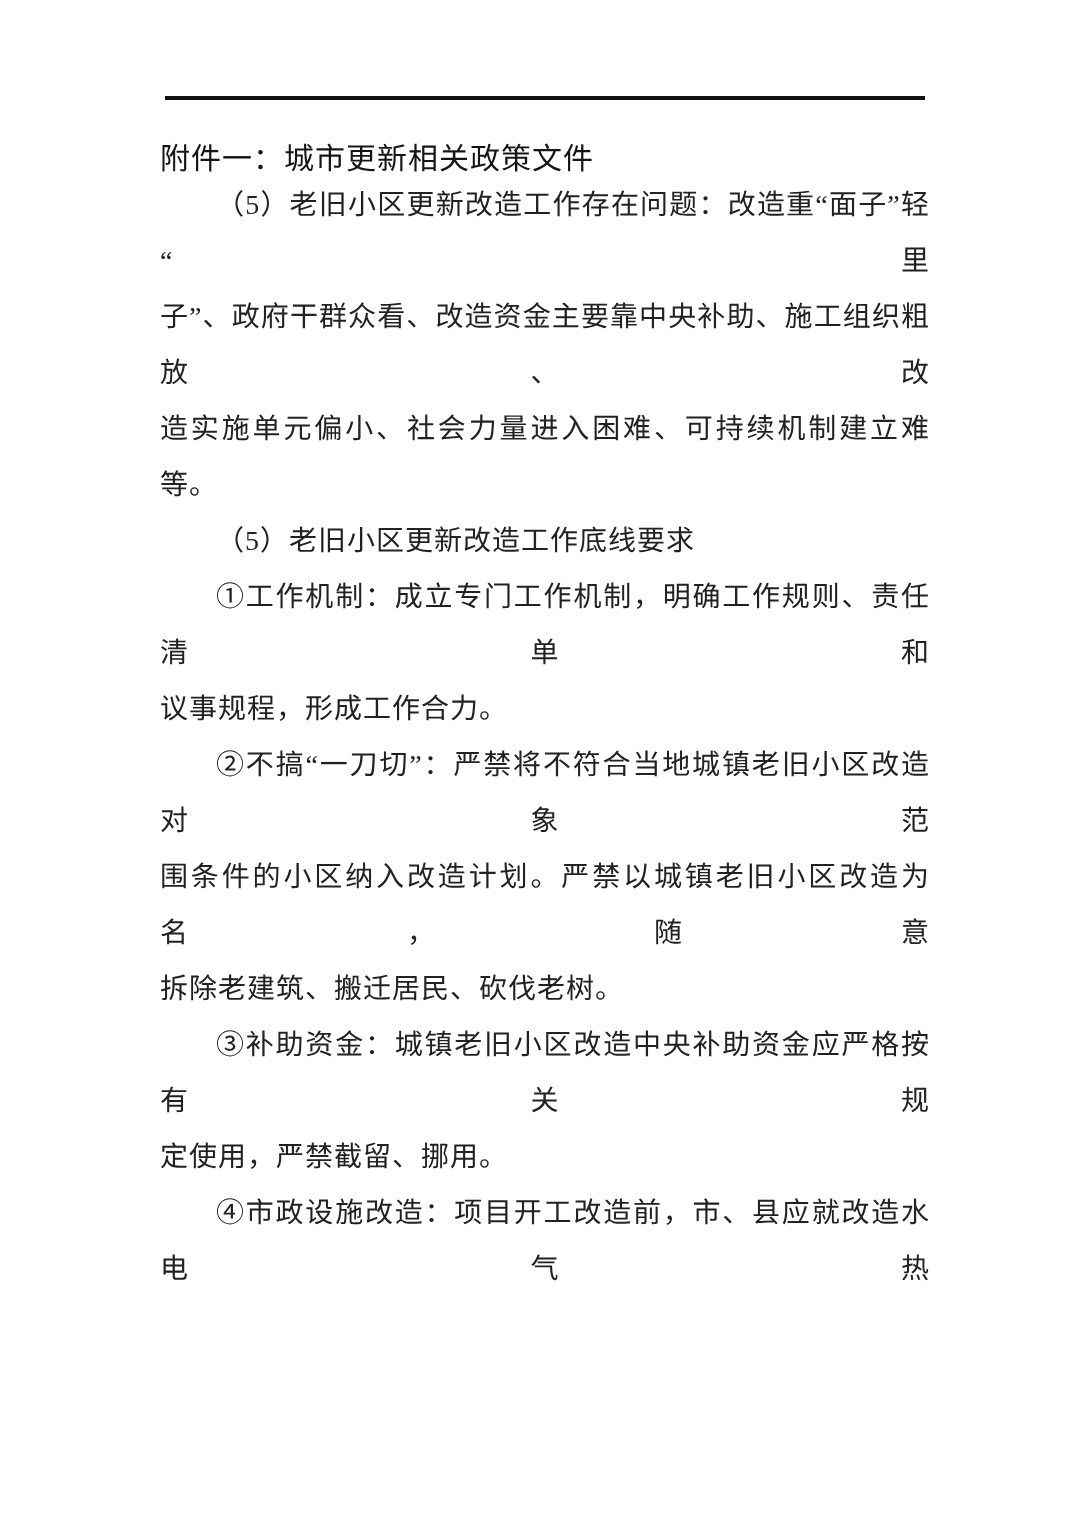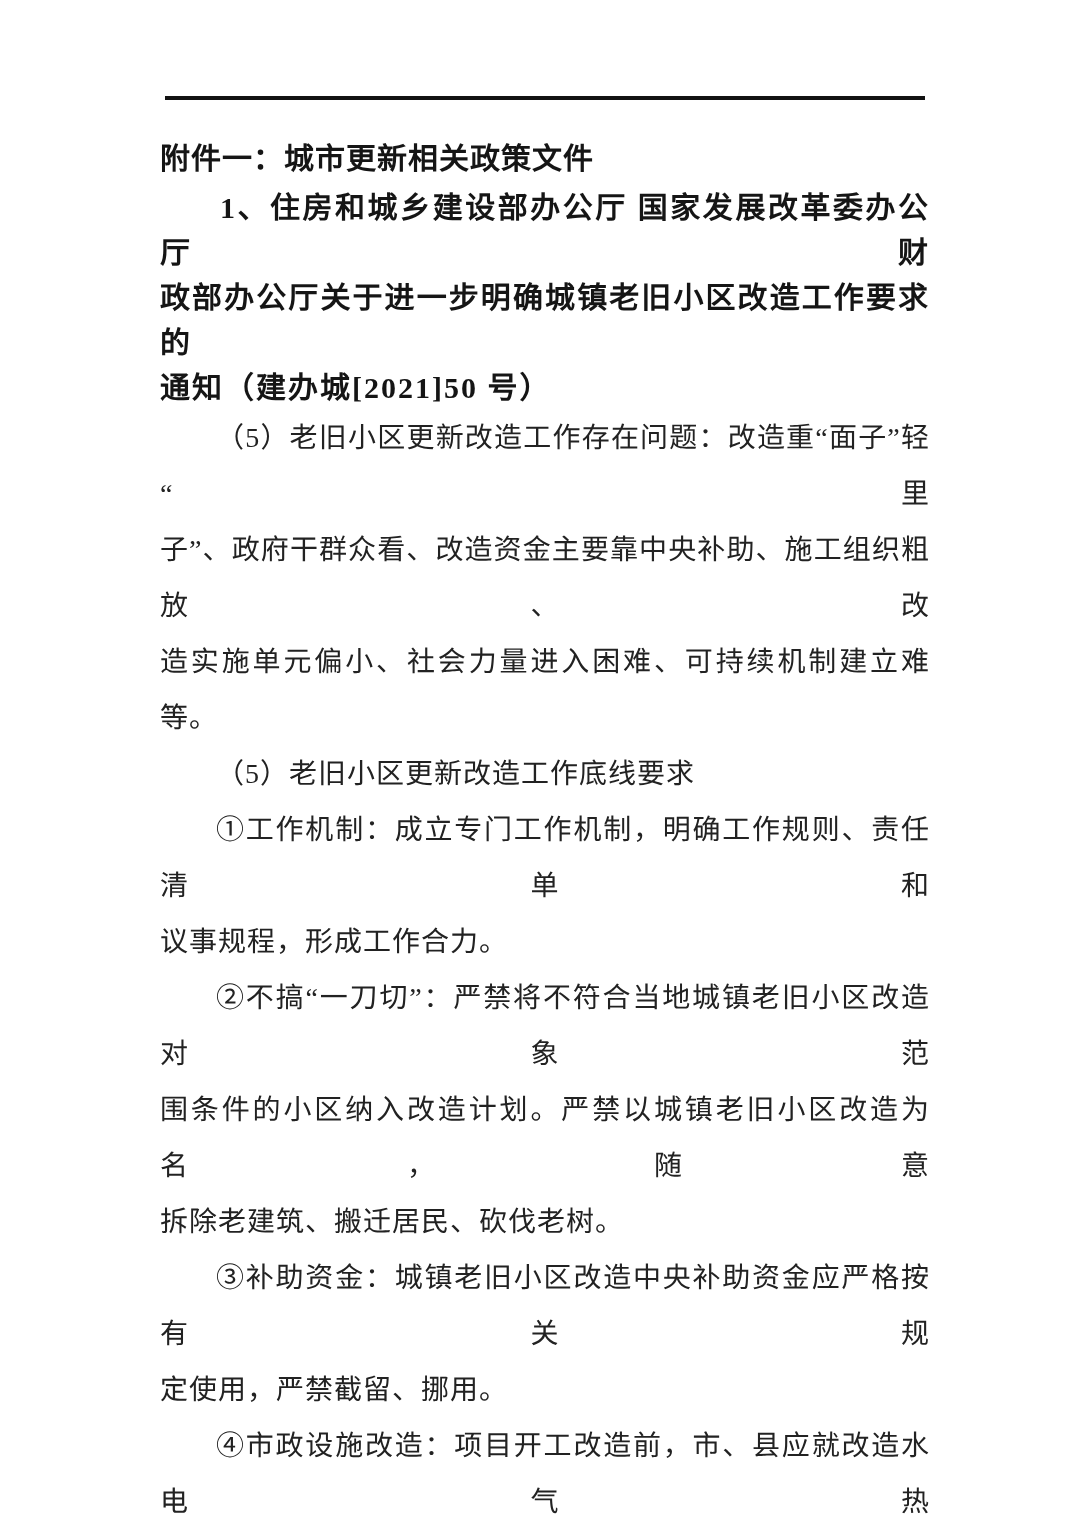--- a/index.html
+++ b/index.html
@@ -19,21 +19,21 @@
   .top-rule{
     margin-top:96px;
     height:0;
     border:none;
     border-top:4px solid #121212;
     width:760px;
   }
   .doc-title{
     margin-top:41px;
     font-family:"Liberation Sans", sans-serif;
-    font-weight:bold;
+    font-weight:normal;
     font-size:30px;
     line-height:36px;
     letter-spacing:1px;
     color:#151515;
   }
   .doc-subtitle{
     margin-top:15px;
     font-weight:bold;
     font-size:30px;
     line-height:36px;
@@ -70,25 +70,20 @@
 <body>
 
 <div class="page">
   <div class="content">
 
     <hr class="top-rule">
 
     <div class="doc-title">附件一：城市更新相关政策文件</div>
 
 
-    <div class="item-heading">
-      <div class="line indent fill">1、住房和城乡建设部办公厅 国家发展改革委办公厅财</div>
-      <div class="line fill">政部办公厅关于进一步明确城镇老旧小区改造工作要求的</div>
-      <div class="line">通知（建办城[2021]50 号）</div>
-    </div>
 
     <div class="body-text">
 
       <div class="line indent fill">（5）老旧小区更新改造工作存在问题：改造重“面子”轻“里</div>
       <div class="line fill">子”、政府干群众看、改造资金主要靠中央补助、施工组织粗放、改</div>
       <div class="line">造实施单元偏小、社会力量进入困难、可持续机制建立难等。</div>
 
       <div class="line indent">（5）老旧小区更新改造工作底线要求</div>
 
       <div class="line indent fill">①工作机制：成立专门工作机制，明确工作规则、责任清单和</div>

